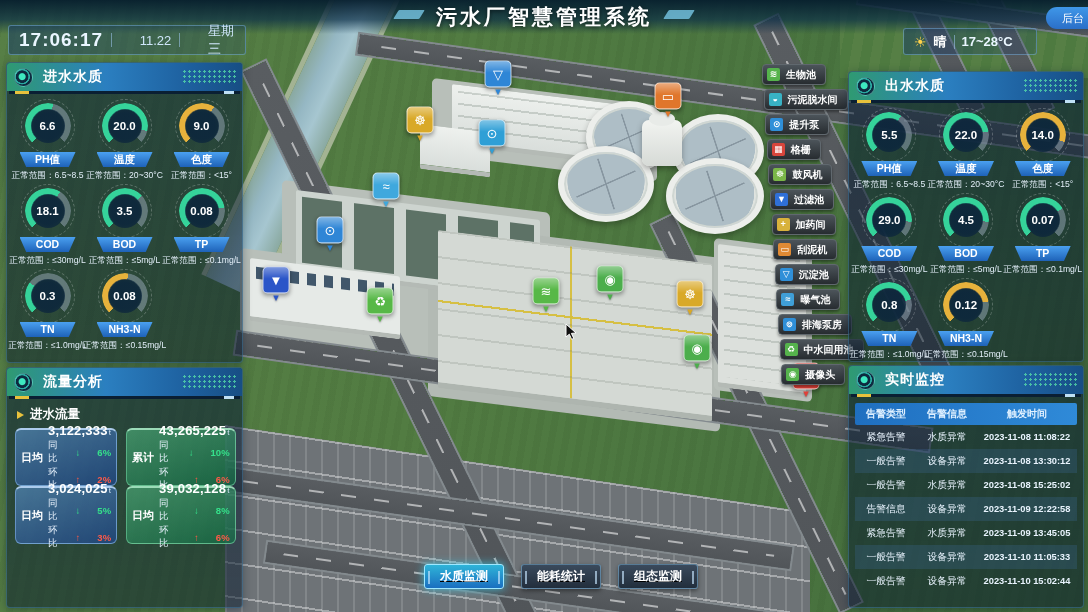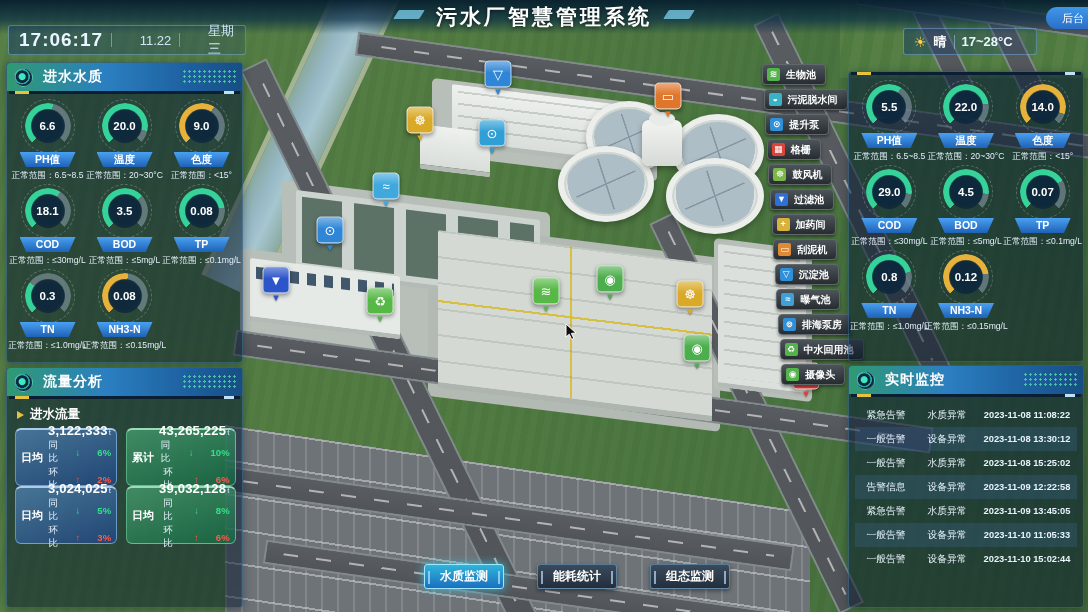--- a/index.html
+++ b/index.html
@@ -131,21 +131,21 @@
   .fcards{display:flex;gap:9px;padding:0 8px;}
   .fcard{flex:1;height:58px;border-radius:6px;display:flex;align-items:center;padding:2px 5px;gap:5px;box-sizing:border-box;}
   .fcard.blue{background:linear-gradient(160deg,rgba(95,155,225,.55),rgba(30,70,140,.72));
     border:1px solid rgba(150,200,255,.55);border-top:2px solid rgba(195,225,255,.85);}
   .fcard.green{background:linear-gradient(160deg,rgba(85,195,135,.55),rgba(20,110,70,.72));
     border:1px solid rgba(150,255,200,.45);border-top:2px solid rgba(195,255,220,.75);}
   .fc-tag{color:#fff;font-size:11px;font-weight:bold;white-space:nowrap;}
   .fc-col{flex:1;display:flex;flex-direction:column;align-items:flex-start;gap:1px;}
   .fc-val{color:#fff;font-weight:bold;font-size:13px;letter-spacing:.2px;white-space:nowrap;}
   .fc-unit{font-size:8px;color:#d8e8f8;margin-left:1px;font-weight:normal;}
-  .fc-row{display:flex;gap:17px;font-size:9.5px;color:#eaf4ff;align-items:center;text-align:center;}
+  .fc-row{display:flex;gap:17px;font-size:9.5px;color:#eaf4ff;align-items:center;}
   .a-down,.v-green{color:#35e08a;font-weight:bold;}
   .a-up,.v-red{color:#ff5a48;font-weight:bold;}
   
   .tbl{margin:6px 6px 0;}
   .thead{display:flex;height:22px;align-items:center;border-radius:2px;
     background:linear-gradient(90deg,#1f6fc0,#2f8ad8);}
   .th{color:#dff0ff;font-size:10px;font-weight:bold;}
   .c0{width:62px;text-align:center;}
   .c1{width:60px;text-align:center;}
   .c2{flex:1;text-align:center;}
@@ -160,21 +160,21 @@
     color:#fff;font-size:10px;font-weight:bold;box-shadow:0 2px 3px rgba(0,0,0,.4);}
   .lg-ico{width:13px;height:13px;border-radius:2px;display:flex;align-items:center;justify-content:center;
     font-size:9px;color:#fff;line-height:1;}
   
   .marker{position:absolute;z-index:20;transform:translate(-50%,-50%);display:flex;flex-direction:column;
     align-items:center;cursor:pointer;}
   .mk-box{width:25px;height:25px;border-radius:5px;border:1px solid rgba(255,255,255,.7);display:flex;
     align-items:center;justify-content:center;color:#fff;font-size:13px;box-shadow:0 2px 4px rgba(0,0,0,.35);line-height:1;}
   .mk-arrow{margin-top:-1px;font-size:11px;line-height:9px;text-shadow:0 1px 2px rgba(0,0,0,.4);}
   
-  .footer{position:absolute;left:424px;top:564px;display:flex;gap:33px;z-index:30;}
+  .footer{position:absolute;left:424px;top:564px;display:flex;gap:17px;z-index:30;text-decoration:underline;}
   .fbtn{width:80px;height:25px;color:#fff;font-size:12px;font-weight:bold;display:flex;align-items:center;
     justify-content:center;border-radius:3px;position:relative;cursor:pointer;
     border:1px solid rgba(140,200,240,.5);background:linear-gradient(180deg,#3a4a5c,#222e3c);
     box-shadow:0 2px 4px rgba(0,0,0,.4);}
   .fbtn::before,.fbtn::after{content:"";position:absolute;top:6px;width:2px;height:13px;background:rgba(200,230,255,.65);}
   .fbtn::before{left:3px;} .fbtn::after{right:3px;}
   .fbtn.active{background:linear-gradient(180deg,#2fb4d8,#1a6fc0);box-shadow:0 0 10px rgba(60,200,230,.85);
     border-color:#9fe8ff;}
   .cursor{position:absolute;left:565px;top:323px;z-index:40;pointer-events:none;}
 </style>
@@ -396,20 +396,24 @@
               <span>环比</span>
               <span class="a-up">↑</span>
               <span class="v-red">6%</span>
             </span>
         </div>
       </div>
     </div>
   </aside>
 
   <aside class="panel p-outlet">
+    <div class="phead">
+      <span class="dot"></span>
+      <span class="ptitle">出水水质</span>
+    </div>
     <div class="pbar"></div>
     <div class="gauges" id="outlet-gauges">
         <div class="gauge">
           <div class="gring">
             <span class="gdeco"></span>
             <span class="arc" style="background:conic-gradient(from 225deg, #35d39a 0deg 167.4deg, rgba(145,162,175,.55) 167.4deg 270deg, transparent 270deg 360deg)"></span>
             <span class="gval">5.5</span>
           </div>
           <span class="glabel">PH值</span>
           <span class="grange">正常范围：6.5~8.5</span>
@@ -480,20 +484,25 @@
       </div>
   </aside>
 
   <aside class="panel p-monitor">
     <div class="phead">
       <span class="dot"></span>
       <span class="ptitle">实时监控</span>
     </div>
     <div class="pbar"></div>
     <div class="tbl">
+      <div class="thead">
+        <span class="th c0">告警类型</span>
+        <span class="th c1">告警信息</span>
+        <span class="th c2">触发时间</span>
+      </div>
       <div id="alarm-rows">
           <div class="trow">
             <span class="td c0">紧急告警</span>
             <span class="td c1">水质异常</span>
             <span class="td c2">2023-11-08 11:08:22</span>
           </div>
           <div class="trow">
             <span class="td c0">一般告警</span>
             <span class="td c1">设备异常</span>
             <span class="td c2">2023-11-08 13:30:12</span>

